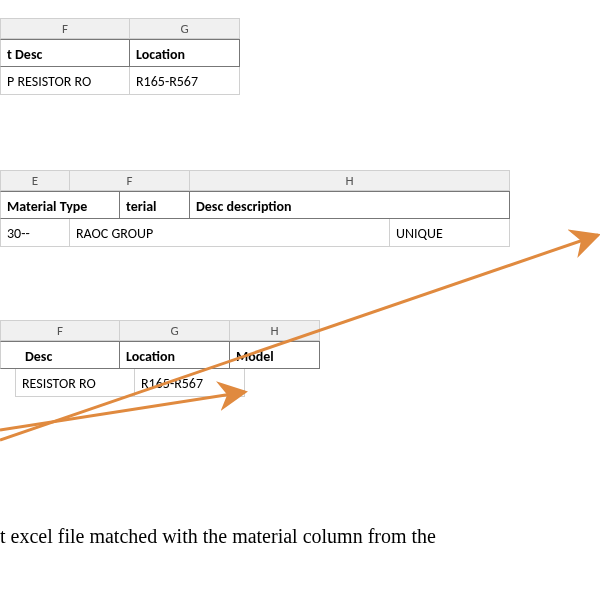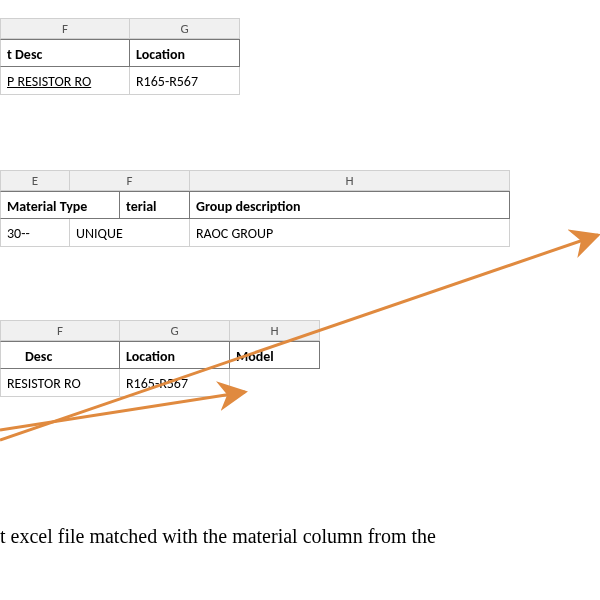--- a/index.html
+++ b/index.html
@@ -88,60 +88,60 @@
   <div class="col-letters">
     <div class="col-letter" style="width:130px;">F</div>
     <div class="col-letter" style="width:110px;">G</div>
   </div>
   <div class="grid">
     <div class="grid-row">
       <div class="cell hdr" style="width:130px;">t Desc</div>
       <div class="cell hdr" style="width:110px;">Location</div>
     </div>
     <div class="grid-row">
-      <div class="cell" style="width:130px;text-decoration:underline;">P RESISTOR RO</div>
+      <div class="cell" style="width:130px;">P RESISTOR RO</div>
       <div class="cell" style="width:110px;">R165-R567</div>
     </div>
   </div>
 </div>
 
 <div class="frag" style="top:170px; left:0px;">
   <div class="col-letters">
     <div class="col-letter" style="width:70px;">E</div>
     <div class="col-letter" style="width:120px;">F</div>
     <div class="col-letter" style="width:320px;">H</div>
   </div>
   <div class="grid">
     <div class="grid-row">
       <div class="cell hdr" style="width:120px;">Material Type</div>
       <div class="cell hdr" style="width:70px;">terial</div>
-      <div class="cell hdr" style="width:320px;">Group description</div>
+      <div class="cell hdr" style="width:320px;">Desc description</div>
     </div>
     <div class="grid-row">
       <div class="cell" style="width:70px;">30--</div>
+      <div class="cell" style="width:320px;">RAOC GROUP</div>
       <div class="cell" style="width:120px;">UNIQUE</div>
-      <div class="cell" style="width:320px;">RAOC GROUP</div>
     </div>
   </div>
 </div>
 
 <div class="frag" style="top:320px; left:0px;">
   <div class="col-letters">
     <div class="col-letter" style="width:120px;">F</div>
     <div class="col-letter" style="width:110px;">G</div>
     <div class="col-letter" style="width:90px;">H</div>
   </div>
   <div class="grid">
     <div class="grid-row">
       <div class="cell hdr" style="width:120px;padding-left:24px;">Desc</div>
       <div class="cell hdr" style="width:110px;">Location</div>
       <div class="cell hdr" style="width:90px;">Model</div>
     </div>
     <div class="grid-row">
-      <div class="cell" style="width:120px;">RESISTOR RO</div>
+      <div class="cell" style="width:120px;margin-left:15px;">RESISTOR RO</div>
       <div class="cell" style="width:110px;">R165-R567</div>
     </div>
   </div>
 </div>
 
 <div class="body-text">
   <div>t excel file matched with the material column from the</div>
 </div>
 
 <svg class="arrows">

